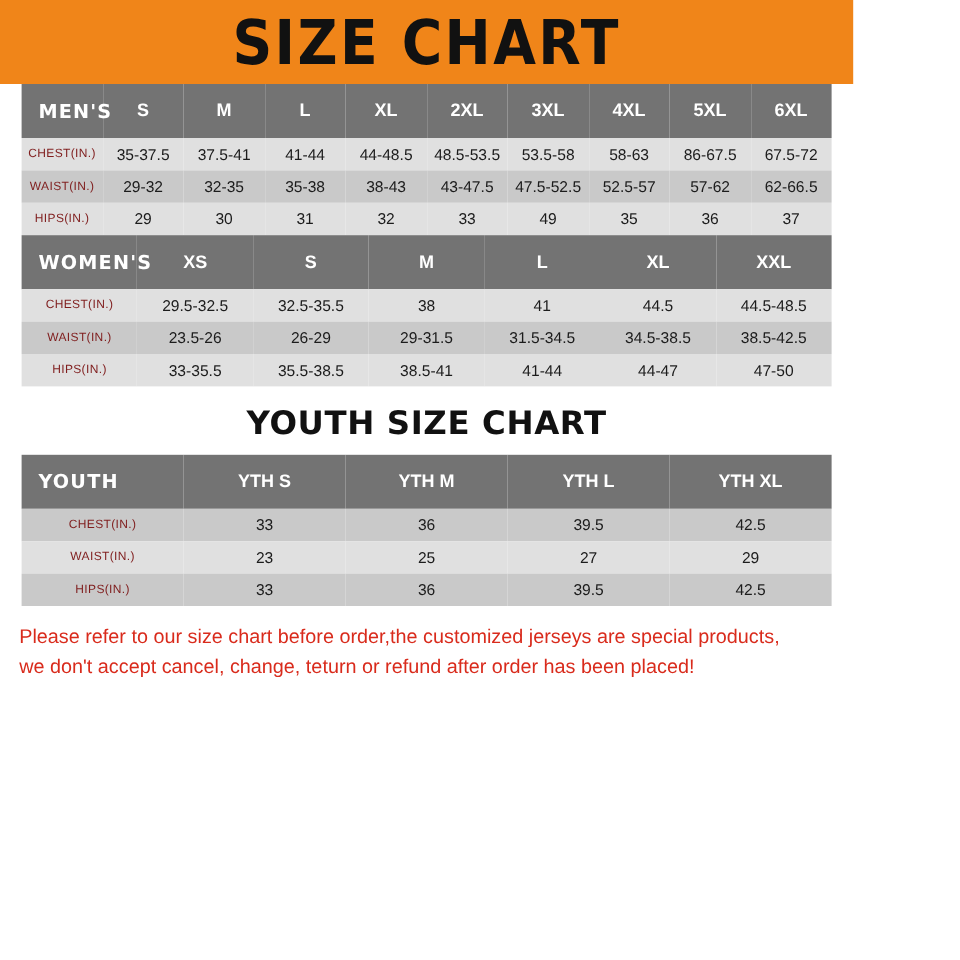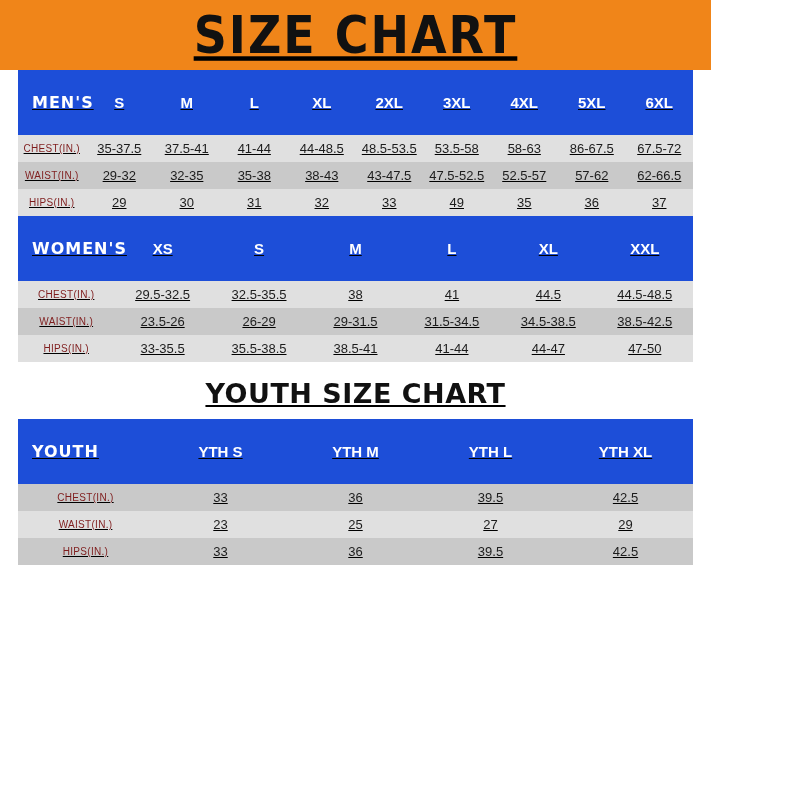--- a/index.html
+++ b/index.html
@@ -12,21 +12,20 @@
     background: #ffffff;
     font-family: "Liberation Sans", sans-serif;
     overflow: hidden;
   }
   .page {
     position: relative;
     width: 711px;
     height: 800px;
     background: #ffffff;
     box-sizing: border-box;
-    text-decoration: underline;
   }
   .banner {
     height: 70px;
     background: #f08519;
     display: flex;
     align-items: center;
     justify-content: center;
     position: relative;
   }
   .banner-title {
@@ -57,25 +56,25 @@
   }
   table.size-table th,
   table.size-table td {
     text-align: center;
     font-size: 13px;
     color: #1c1c1c;
     padding: 6px 1px;
     font-family: "Liberation Sans", sans-serif;
   }
   table.size-table thead th {
-    background: #1d4ed8;
+    background: #737373;
     color: #ffffff;
     font-size: 15px;
     font-weight: bold;
-    padding: 23px 1px;
+    padding: 13px 1px;
   }
   table.size-table thead th.rowhead {
     text-align: left;
     padding-left: 14px;
     font-family: "DejaVu Sans", sans-serif;
     letter-spacing: 1px;
     font-size: 16px;
   }
   table.size-table tbody tr.odd td {
     background: #e0e0e0;
@@ -241,14 +240,18 @@
           <td class="rowhead">HIPS(IN.)</td>
           <td>33</td>
           <td>36</td>
           <td>39.5</td>
           <td>42.5</td>
         </tr>
       </tbody>
     </table>
   </div>
 
+  <div class="footer-note">
+    <div>Please refer to our size chart before order,the customized jerseys are special products,</div>
+    <div>we don't accept cancel, change, teturn or refund after order has been placed!</div>
+  </div>
 
 </div>
 
 </body></html>

